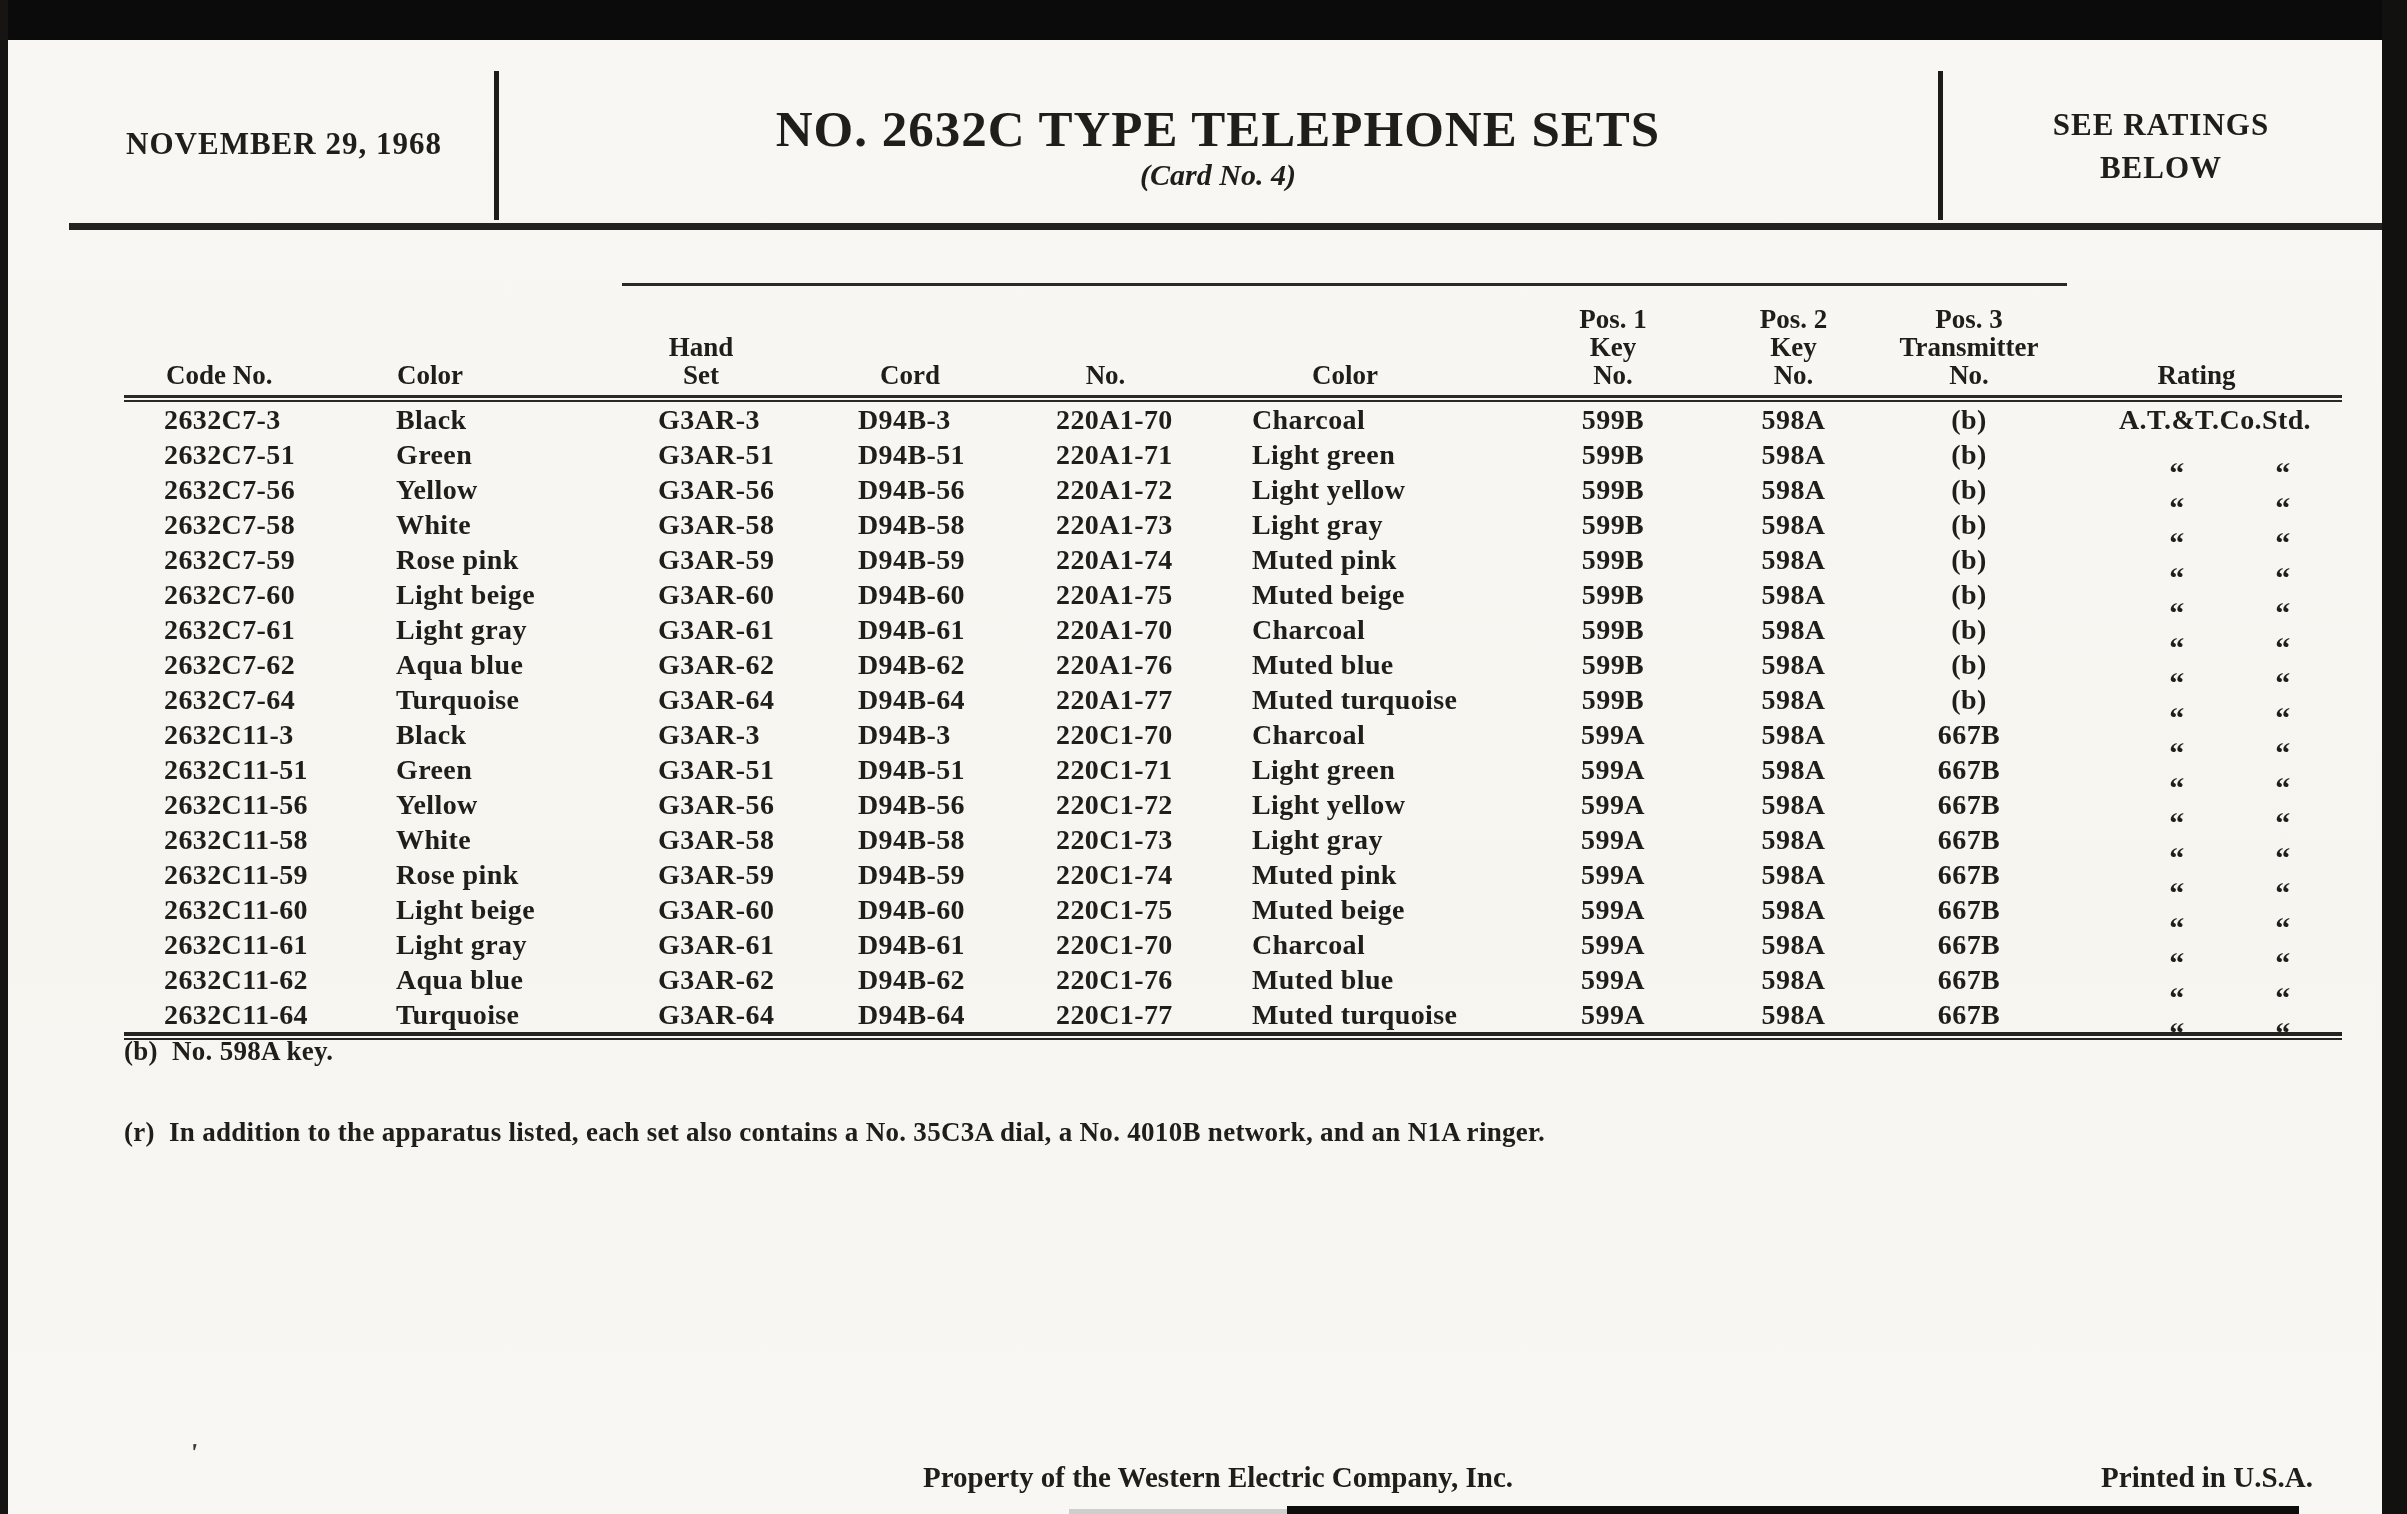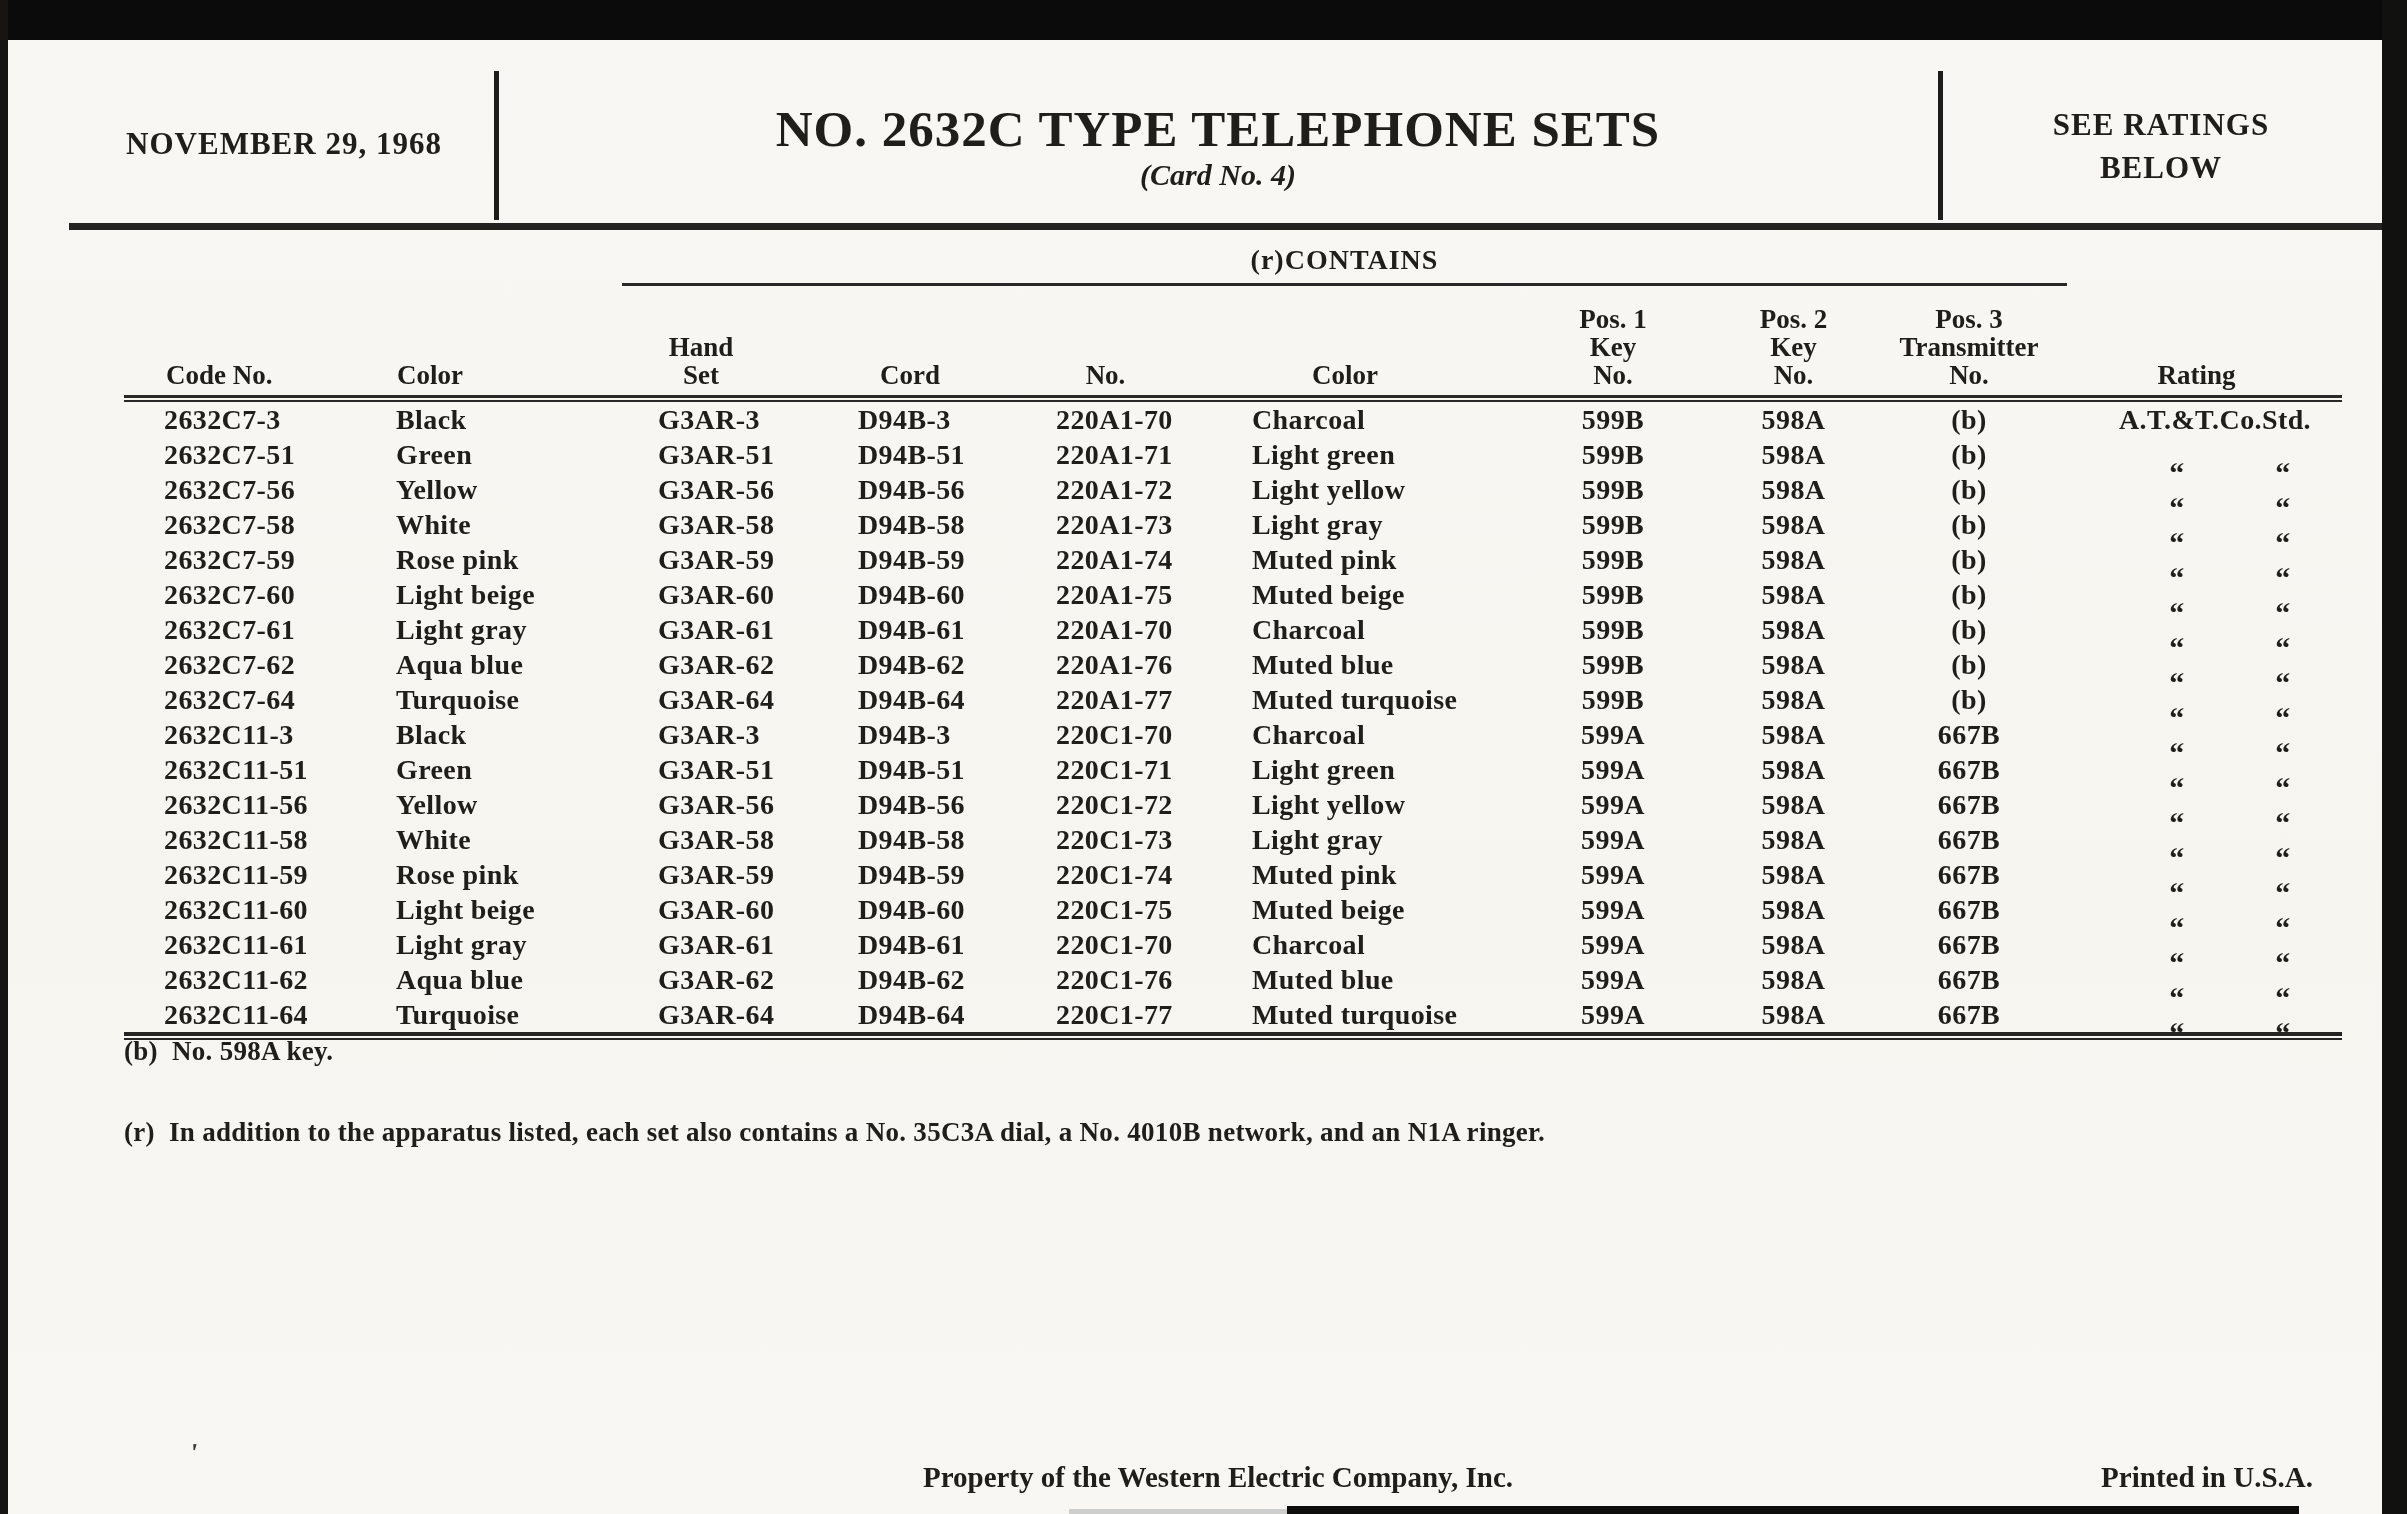--- a/index.html
+++ b/index.html
@@ -89,21 +89,20 @@
 
 <div class="abs ratings-note">
   <div>SEE RATINGS</div>
   <div>BELOW</div>
 </div>
 
 <div class="abs title-rule"></div>
 
 <div class="abs table">
   <div class="thead">
-    <div class="contains-label">(r)CONTAINS</div>
     <div class="contains-rule"></div>
     <div class="th-grid" id="th-grid">
         <div class="th c0">
           <span>Code No.</span>
         </div>
         <div class="th c1">
           <span>Color</span>
         </div>
         <div class="th c2">
           <span>Hand</span>

